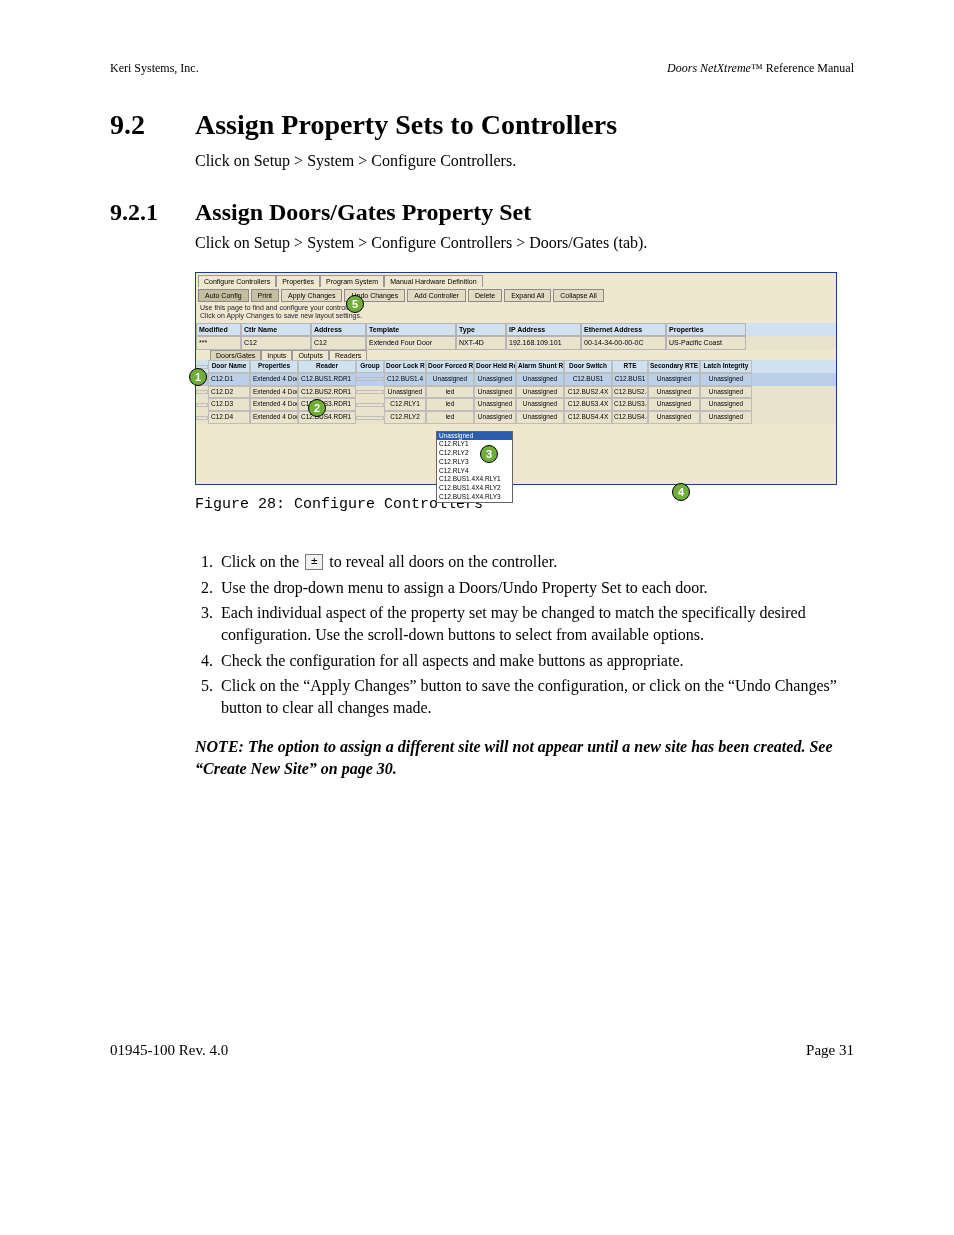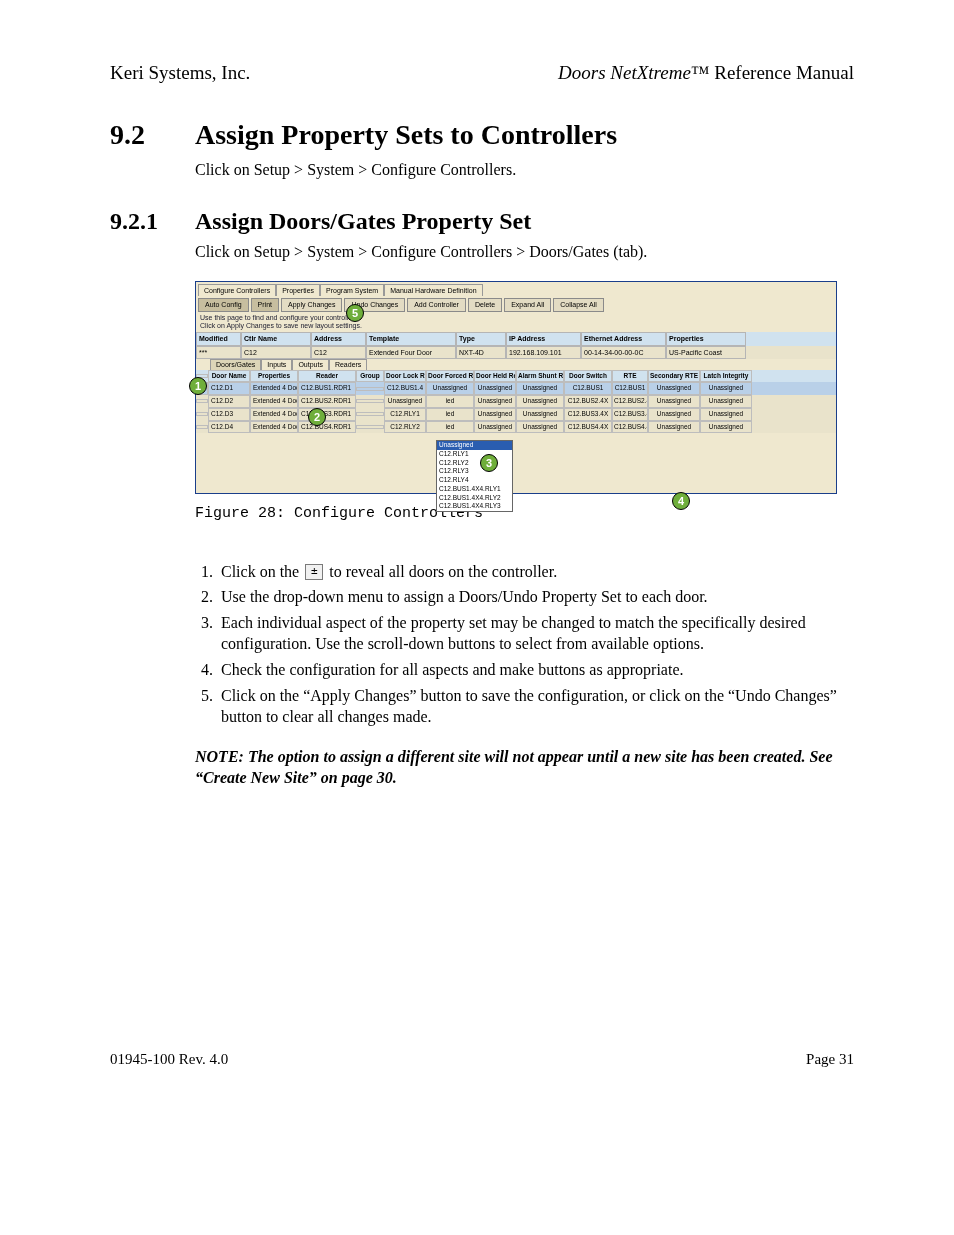--- a/index.html
+++ b/index.html
@@ -9,21 +9,21 @@
     background: #fff;
     margin: 0;
     padding: 60px 100px 60px 110px;
     width: 954px;
     box-sizing: border-box;
     line-height: 1.35;
   }
   .header-row {
     display: flex;
     justify-content: space-between;
-    font-size: 19px;
+    font-size: 12px;
     margin-bottom: 30px;
   }
   h1.sec {
     font-size: 28px;
     font-weight: bold;
     margin: 18px 0 6px 0;
   }
   h1.sec .num { display:inline-block; width: 85px; }
   h2.subsec {
     font-size: 24px;

